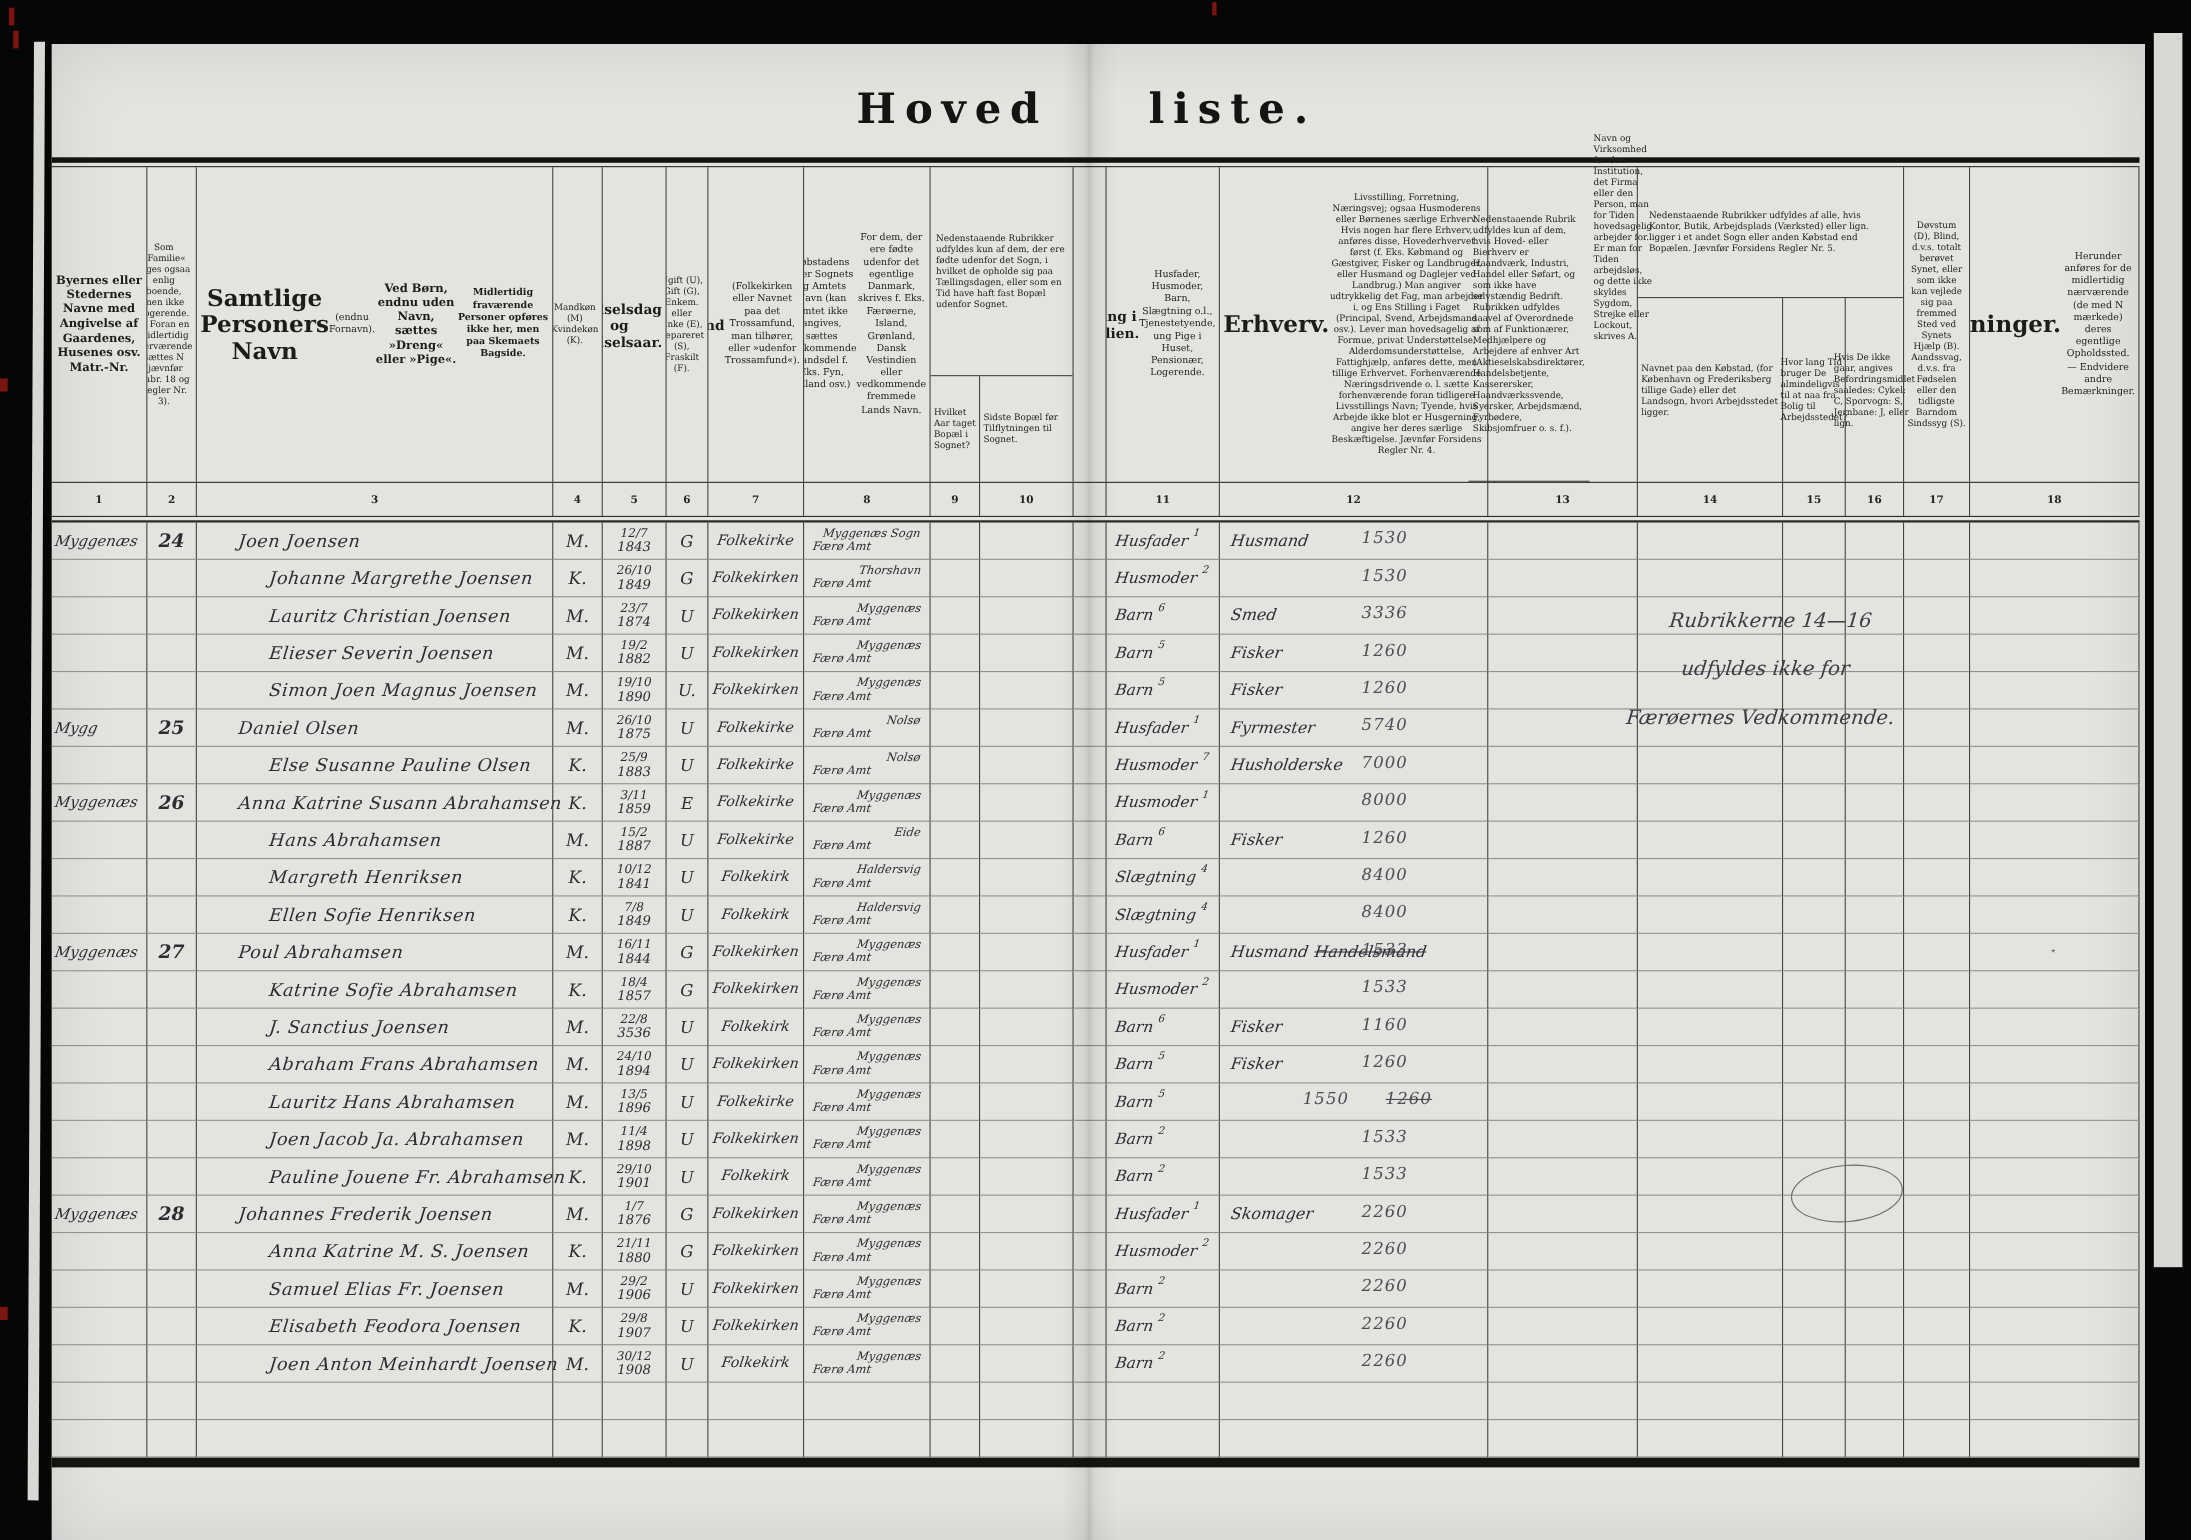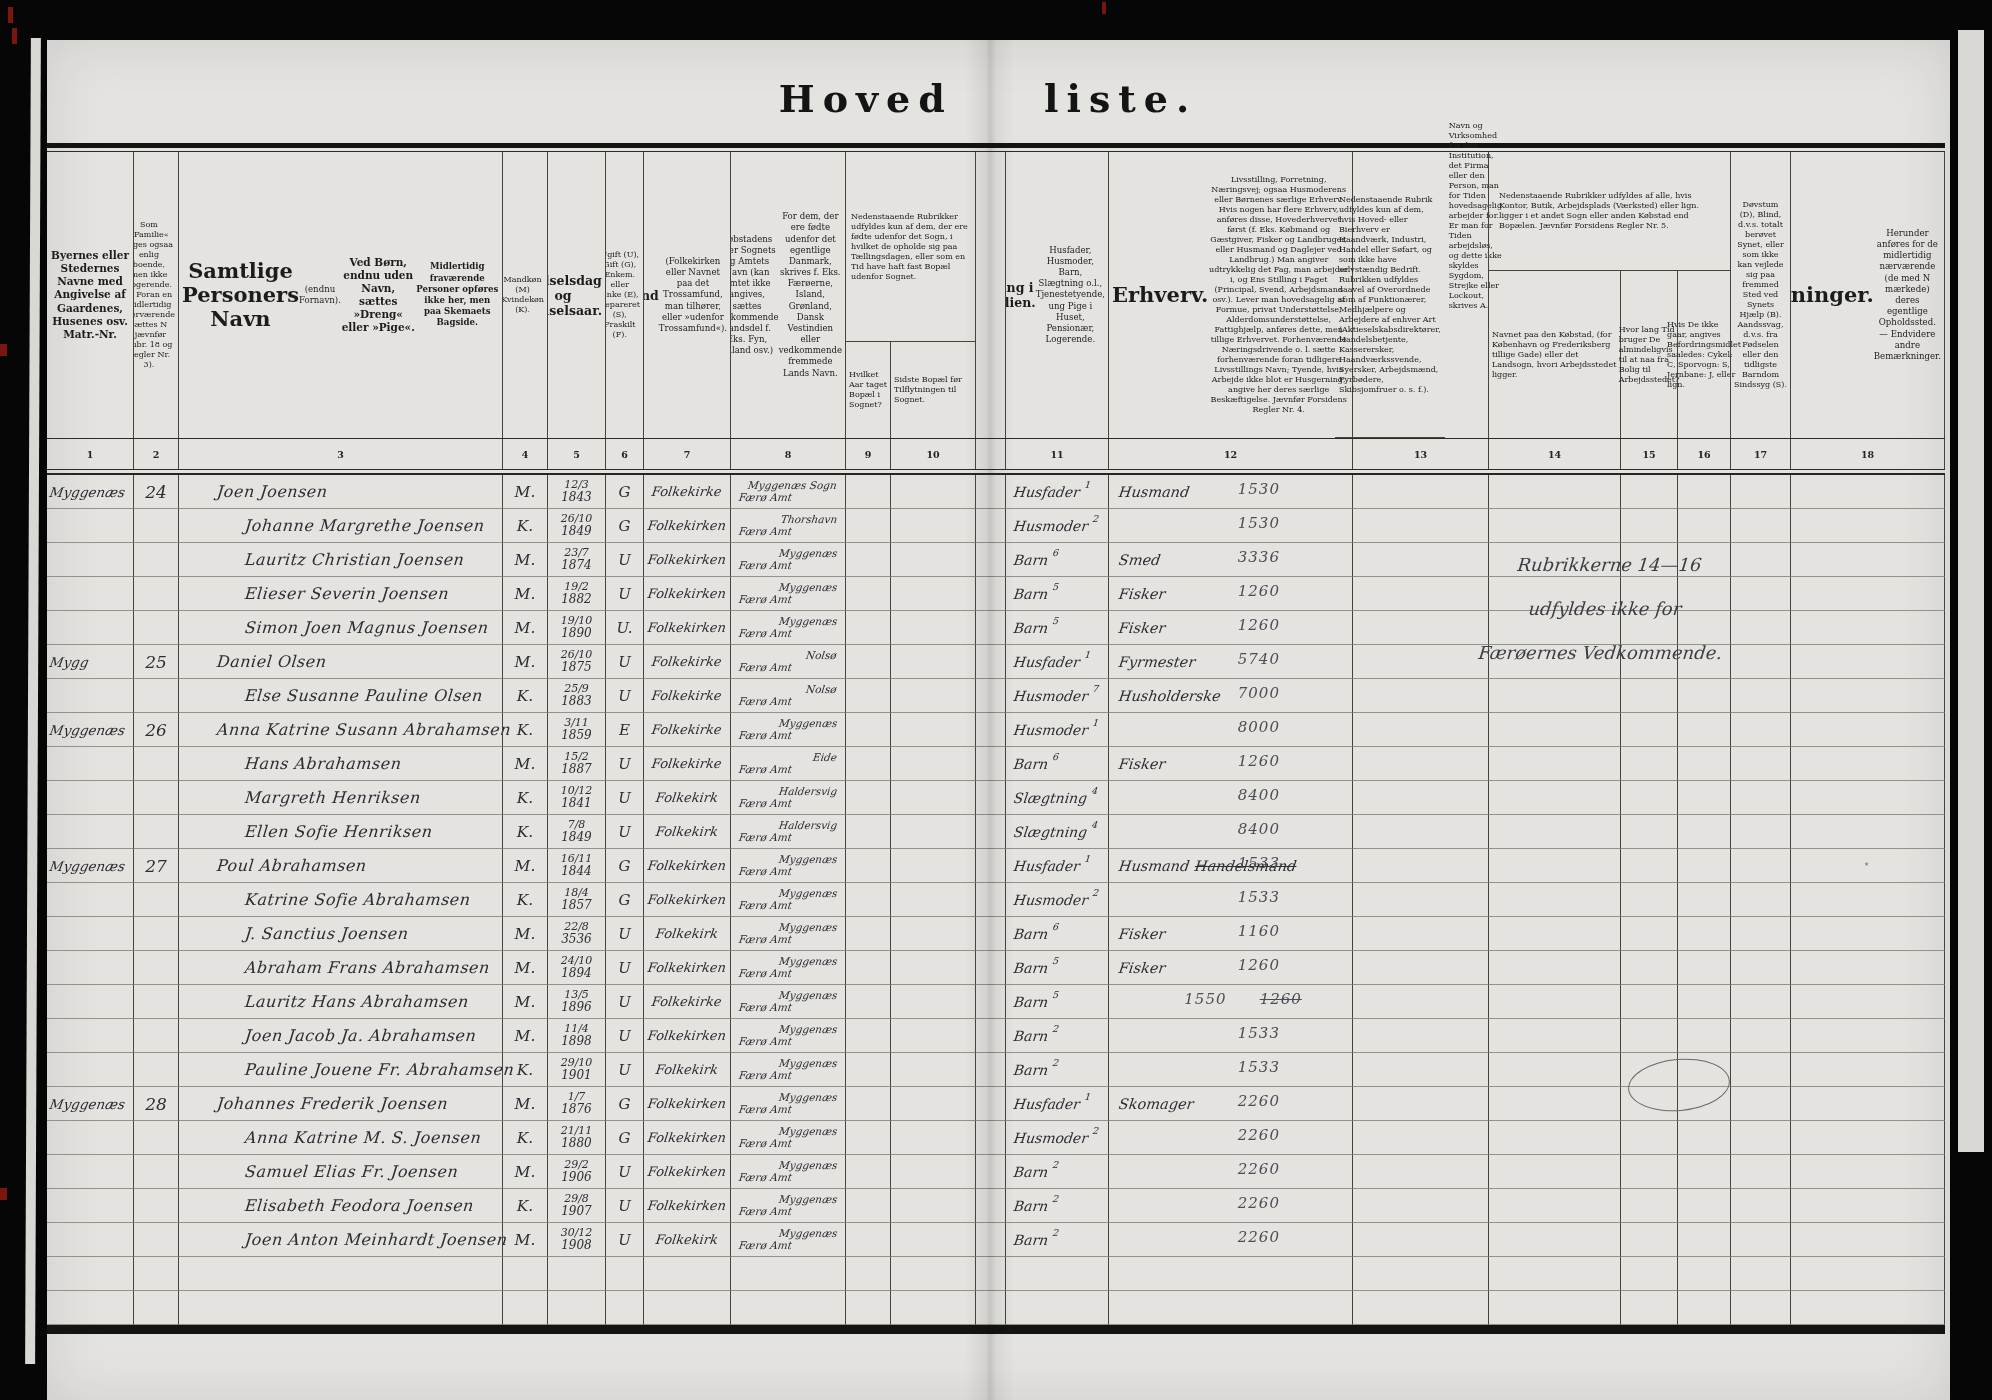--- a/index.html
+++ b/index.html
@@ -67,21 +67,21 @@
   .drg{height:3px;}
   .dr2{height:2px;background:#262622;}
   
   .row{height:34px;}
   .row>div{border-bottom:1px solid #92928b;position:relative;overflow:visible;}
   .bc{display:flex;align-items:center;white-space:nowrap;}
   .bottom-bar{height:9px;background:#141410;}
   
   .hw{font-family:"DejaVu Serif",serif;font-style:italic;color:#2c2c33;}
   .t-place .hw{font-size:13.5px;margin-left:3px;transform:skewX(-10deg);}
-  .t-no .hw{font-size:17px;margin:0 auto;}
+  .t-no .hw{font-size:17px;margin:0 auto;font-weight:bold;}
   .t-name .hw{font-size:16px;margin-left:66px;letter-spacing:0.5px;transform:skewX(-6deg);}
   .t-name.head .hw{margin-left:38px;}
   .t-sex{justify-content:center;}
   .t-sex .hw{font-size:15.5px;}
   .t-date{flex-direction:column;justify-content:center;}
   .t-date .hw{font-size:11px;line-height:1.05;}
   .t-date .d2{font-size:12px;}
   .t-status{justify-content:center;}
   .t-status .hw{font-size:15px;}
   .t-church{justify-content:center;}
@@ -245,21 +245,21 @@
     <div class="bc t-no">
             <span class="hw">24</span>
           </div>
     <div class="bc t-name head">
             <span class="hw">Joen Joensen</span>
           </div>
     <div class="bc t-sex">
             <span class="hw">M.</span>
           </div>
     <div class="bc t-date">
-            <span class="hw d1">12/3</span>
+            <span class="hw d1">12/7</span>
             <span class="hw d2">1843</span>
           </div>
     <div class="bc t-status">
             <span class="hw">G</span>
           </div>
     <div class="bc t-church">
             <span class="hw">Folkekirke</span>
           </div>
     <div class="bc t-bp">
             <span class="hw b1">Myggenæs Sogn</span>

